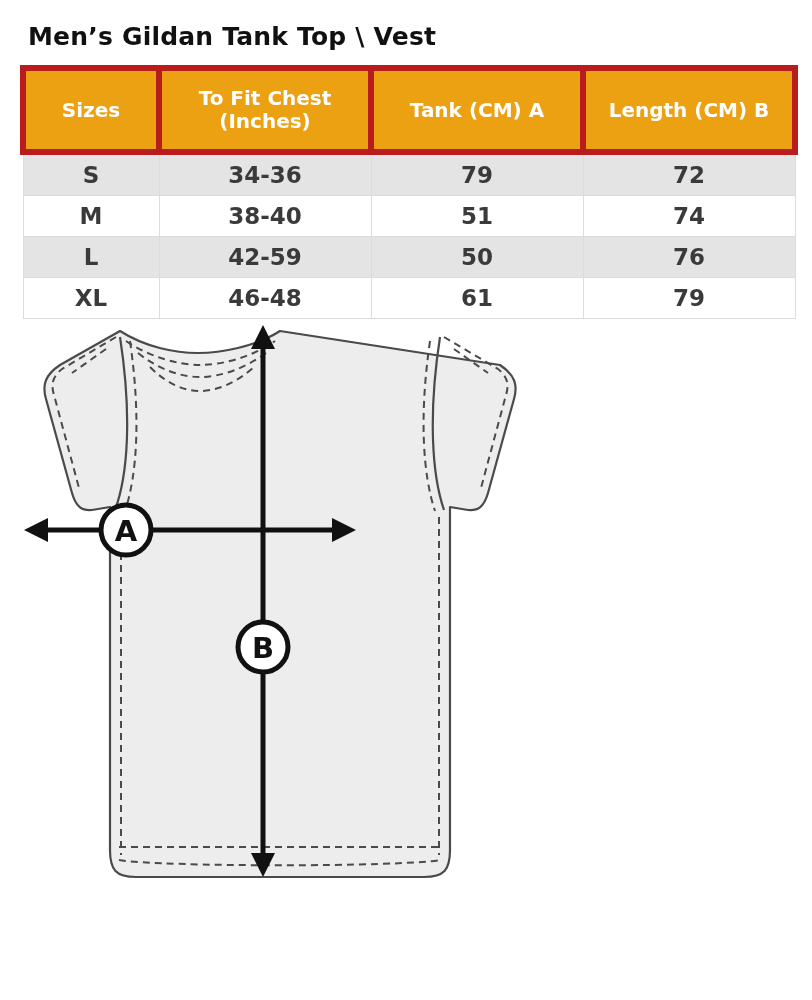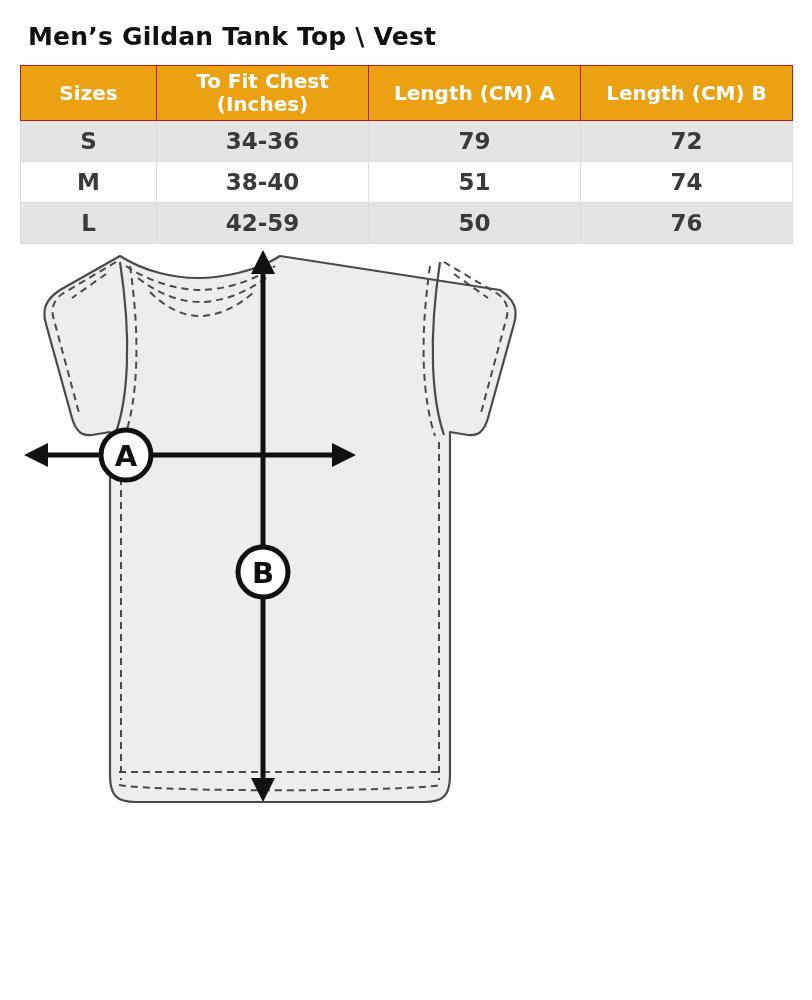--- a/index.html
+++ b/index.html
@@ -33,22 +33,22 @@
     width: 772px;
     border-collapse: collapse;
     table-layout: fixed;
   }
   table.size-table th {
     background: #ECA113;
     color: #ffffff;
     font-size: 20px;
     font-weight: bold;
     text-align: center;
-    padding: 4px 4px;
-    border: 1px solid #b91c1c;
+    padding: 16px 4px;
+    border: 6px solid #b91c1c;
     line-height: 1.15;
   }
   table.size-table td {
     font-size: 23px;
     font-weight: bold;
     text-align: center;
     color: #3a3a3a;
     padding: 7px 4px;
     border: 1px solid #dcdcdc;
   }
@@ -84,21 +84,21 @@
     <colgroup>
       <col class="c1">
         <col class="c2">
         <col class="c3">
         <col class="c4">
     </colgroup>
     <thead>
       <tr>
         <th>Sizes</th>
         <th>To Fit Chest (Inches)</th>
-        <th>Length (CM) A</th>
+        <th>Tank (CM) A</th>
         <th>Length  (CM) B</th>
       </tr>
     </thead>
     <tbody>
       <tr class="shaded">
         <td>S</td>
         <td>34-36</td>
         <td>79</td>
         <td>72</td>
       </tr>
@@ -106,20 +106,26 @@
         <td>M</td>
         <td>38-40</td>
         <td>51</td>
         <td>74</td>
       </tr>
       <tr class="shaded">
         <td>L</td>
         <td>42-59</td>
         <td>50</td>
         <td>76</td>
+      </tr>
+      <tr class="plain">
+        <td>XL</td>
+        <td>46-48</td>
+        <td>61</td>
+        <td>79</td>
       </tr>
     </tbody>
   </table>
 
   <div class="diagram-wrap">
     <svg width="772" height="570" viewBox="0 0 772 570" xmlns="http://www.w3.org/2000/svg">
 
       <g>
         <path d="M 260 6
                  C 235 22, 200 28, 178 28

